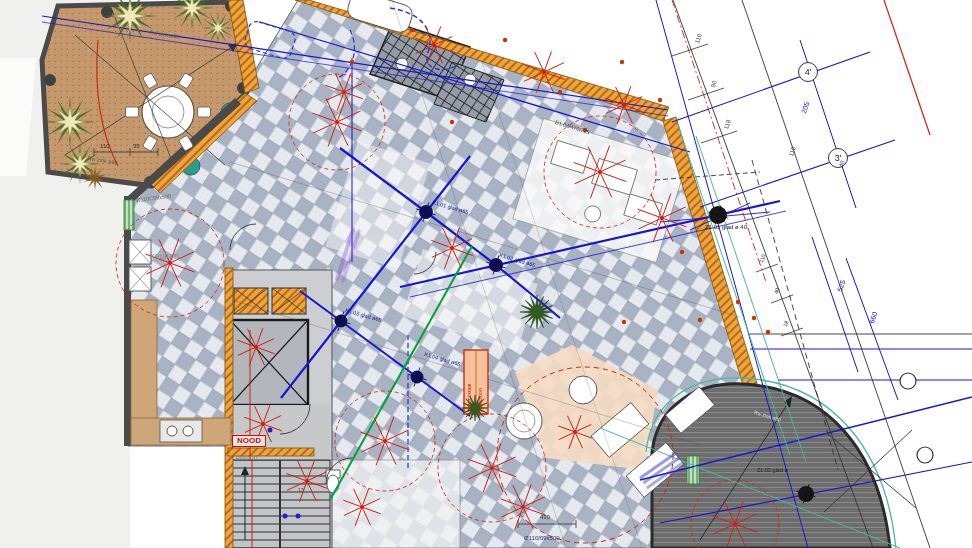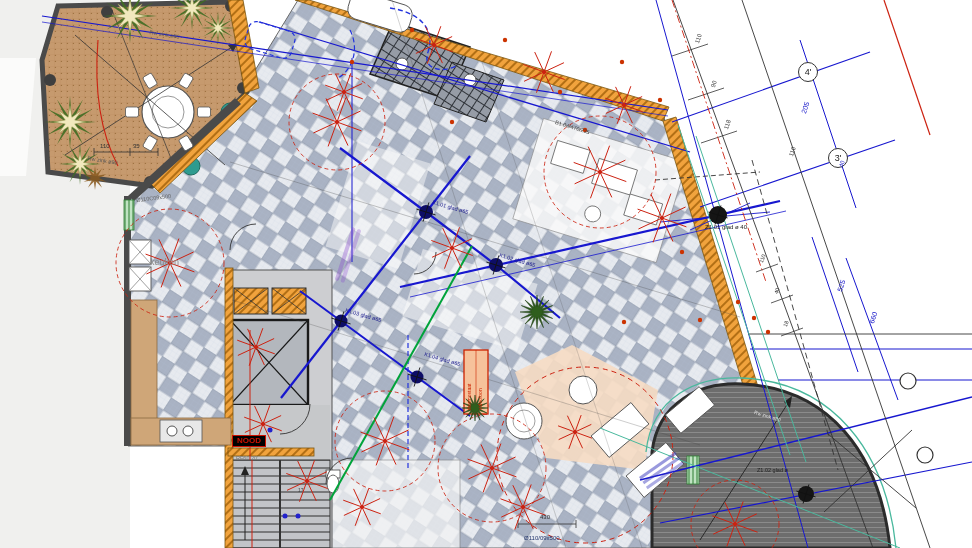--- a/index.html
+++ b/index.html
@@ -1,20 +1,20 @@
 <!DOCTYPE html>
 <html><head>
 <meta charset="utf-8">
 <style>
   html,body{margin:0;padding:0;background:#ffffff;}
   .canvas{position:relative;width:972px;height:548px;overflow:hidden;background:#fff;
           font-family:"Liberation Sans",sans-serif;}
   .canvas svg{position:absolute;left:0;top:0;}
   .lbl{position:absolute;white-space:nowrap;line-height:1;transform-origin:0 0;letter-spacing:0;}
-  .nood{border:1.6px solid #cc1100;background:#000000;color:#cc1100;font-weight:bold;
+  .nood{border:1.6px solid #cc1100;background:#e5e5e5;color:#cc1100;font-weight:bold;
         padding:1px 4px;font-size:8px;}
   .bubble{position:absolute;width:18px;height:18px;border:1.3px solid #333;border-radius:50%;
           background:#fff;color:#222;font-size:9px;display:flex;align-items:center;
           justify-content:center;}
   .vtxt{transform:rotate(-90deg);transform-origin:0 0;}
 </style>
 </head>
 <body>
 
 <div class="canvas">
@@ -569,21 +569,21 @@
         </g>
         <g transform="translate(186,80.82308546376021) rotate(300)">
           <rect x="-6.5" y="-5" width="13" height="10" rx="2" fill="#fff" stroke="#555" stroke-width="0.8"></rect>
         </g>
       </g>
 </svg>
 
 <div class="lbl" style="left:150px;top:30px;font-size:5.5px;color:#555;transform:rotate(9deg)">Rw zink ø80</div>
 <div class="lbl" style="left:88px;top:156px;font-size:5.5px;color:#555;transform:rotate(9deg)">Rw zink ø90</div>
 <div class="lbl" style="left:755px;top:410px;font-size:5px;color:#ddd;transform:rotate(17deg)">Rw zink ø80</div>
-<div class="lbl" style="left:150px;top:258px;font-size:9px;color:#8a8a8a">keuken</div>
+<div class="lbl" style="left:150px;top:252px;font-size:9px;color:#8a8a8a">keuken</div>
 <div class="lbl" style="left:136px;top:198px;font-size:5.5px;color:#666;transform:rotate(-7deg)">Ø110C09x500</div>
 <div class="lbl" style="left:556px;top:120px;font-size:5.5px;color:#444;transform:rotate(17deg)">B1.04/470/235</div>
 <div class="lbl" style="left:433px;top:200px;font-size:5.5px;color:#1a1a8c;transform:rotate(16deg)">K1.01 glad ø65</div>
 <div class="lbl" style="left:500px;top:253px;font-size:5.5px;color:#1a1a8c;transform:rotate(16deg)">K1.02 glad ø65</div>
 <div class="lbl" style="left:346px;top:308px;font-size:5.5px;color:#1a1a8c;transform:rotate(16deg)">K1.03 glad ø65</div>
 <div class="lbl" style="left:425px;top:352px;font-size:5.5px;color:#1a1a8c;transform:rotate(16deg)">K1.04 glad ø65</div>
 <div class="lbl" style="left:705px;top:224px;font-size:6px;color:#222">Z1.01 glad ø 40</div>
 <div class="lbl" style="left:757px;top:468px;font-size:5.5px;color:#222">Z1.02 glad ø</div>
 <div class="lbl nood" style="left:232px;top:435px;">NOOD</div>
 <div class="lbl" style="left:236px;top:456px;font-size:5.5px;color:#777">RF60 20'</div>

